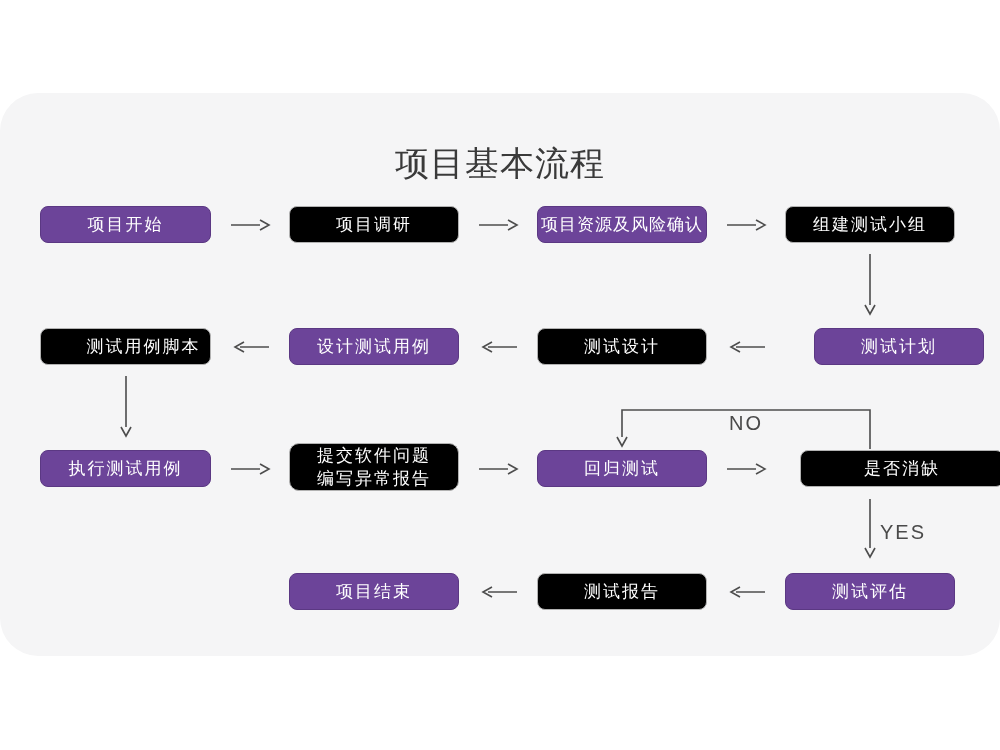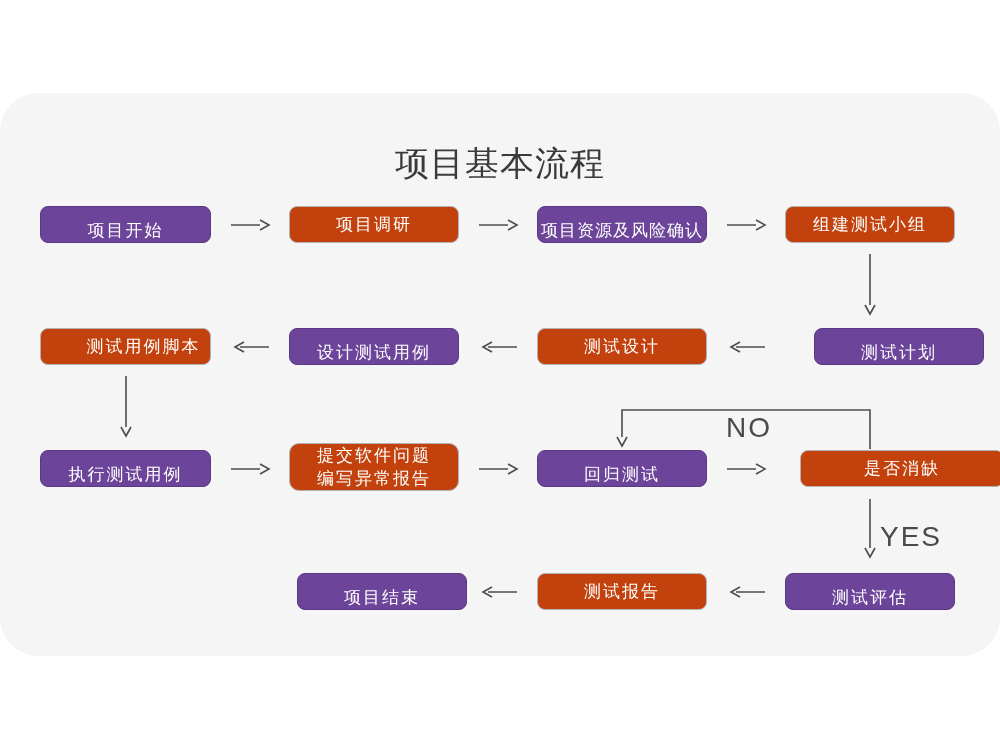--- a/index.html
+++ b/index.html
@@ -17,27 +17,27 @@
     position:absolute;left:0;top:141px;width:1000px;
     text-align:center;font-size:34px;font-weight:500;
     color:#3a3a3a;letter-spacing:1px;
   }
   .node{
     position:absolute;display:flex;align-items:center;justify-content:center;
     flex-direction:column;box-sizing:border-box;
     color:#ffffff;font-size:17px;letter-spacing:2px;line-height:23px;
     border-radius:8px;text-align:center;
   }
-  .node.purple{background:#6c4499;border:1px solid #5b3883;justify-content:flex-end;}
-  .node.gray{background:#c2410c;border:1px solid #b2b2b2;}
+  .node.purple{background:#6c4499;border:1px solid #5b3883;}
+  .node.gray{background:#000000;border:1px solid #b2b2b2;}
   .node.tall{border-radius:10px;}
   .arrows{position:absolute;left:0;top:0;width:1000px;height:750px;}
   .arrows path{fill:none;stroke:#4d4d4d;stroke-width:1.6;}
   .edge-label{
-    position:absolute;font-size:28px;color:#4a4a4a;letter-spacing:2px;
+    position:absolute;font-size:20px;color:#4a4a4a;letter-spacing:2px;
   }
   .edge-label.no{left:726px;top:412px;width:40px;text-align:center;}
   .edge-label.yes{left:880px;top:521px;}
 </style>
 </head>
 <body>
 
 <div class="stage">
   <div class="card"></div>
 
@@ -82,21 +82,21 @@
   <div class="node gray" style="left:757px;top:450px;width:204px;height:37px;margin-left:43px;">
     <span>是否消缺</span>
   </div>
 
   <div class="node purple" style="left:785px;top:573px;width:170px;height:37px;">
     <span>测试评估</span>
   </div>
   <div class="node gray" style="left:537px;top:573px;width:170px;height:37px;">
     <span>测试报告</span>
   </div>
-  <div class="node purple" style="left:289px;top:573px;width:170px;height:37px;margin-left:8px;">
+  <div class="node purple" style="left:289px;top:573px;width:170px;height:37px;">
     <span>项目结束</span>
   </div>
 
   <svg class="arrows" viewBox="0 0 1000 750" xmlns="http://www.w3.org/2000/svg" aria-hidden="true">
     <path d="M231 225 H260 M260 220 L269 225 L260 230"></path>
     <path d="M479 225 H508 M508 220 L517 225 L508 230"></path>
     <path d="M727 225 H756 M756 220 L765 225 L756 230"></path>
     <path d="M870 254 V305 M865 305 L870 314 L875 305"></path>
     <path d="M765 347 H736 M740 342 L731 347 L740 352"></path>
     <path d="M517 347 H488 M492 342 L483 347 L492 352"></path>

